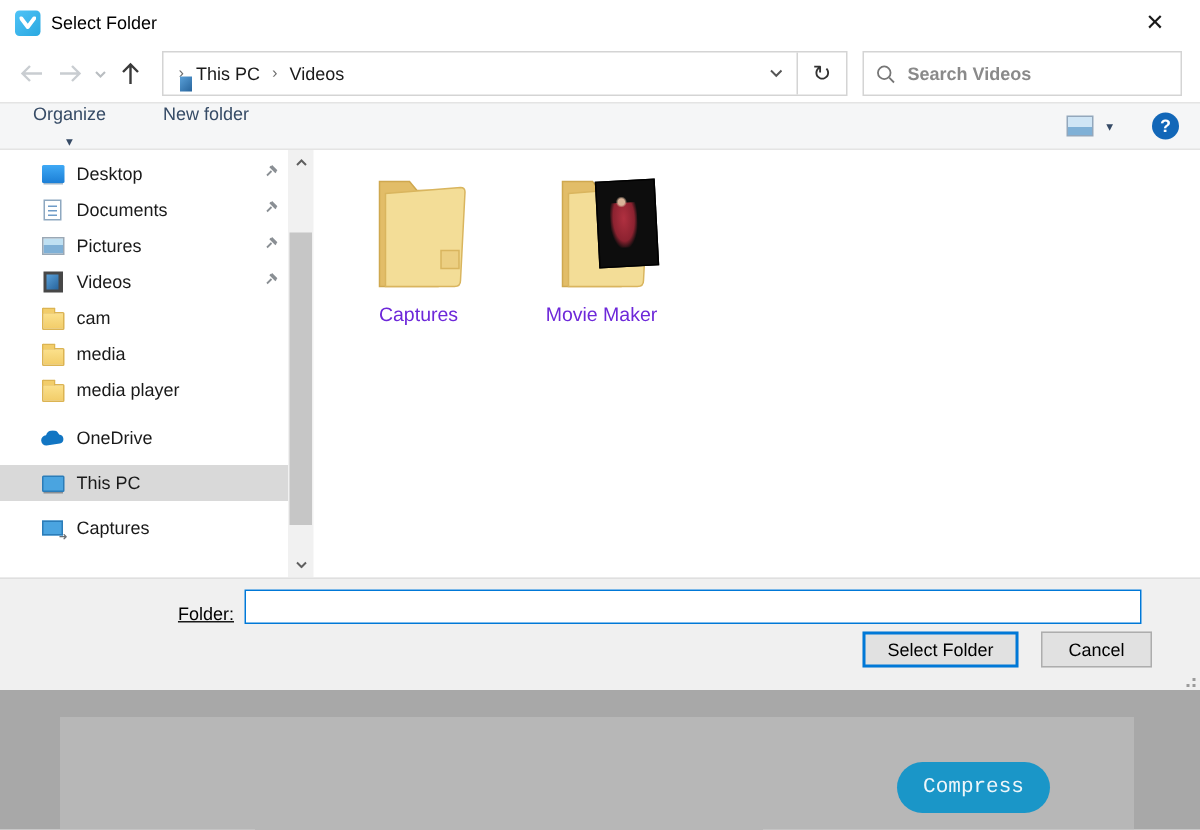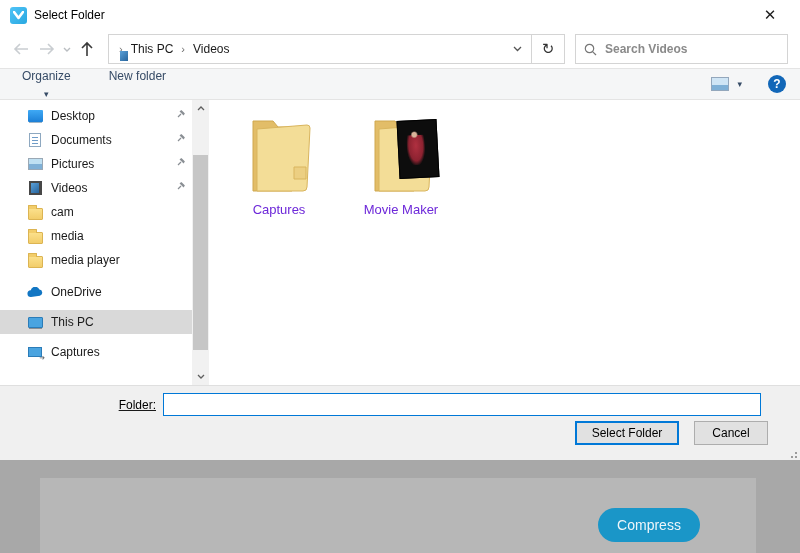--- a/index.html
+++ b/index.html
@@ -87,40 +87,40 @@
   .thumb { position:absolute; right:4px; top:8px; width:40px; height:58px; background:#0d0d0d;
     transform:rotate(-3deg); border:1px solid #000; overflow:hidden; }
   .thumb::before { content:""; position:absolute; left:8px; top:14px; width:18px; height:30px;
     background:radial-gradient(ellipse at 50% 35%, #b03040 0%, #8c2230 55%, transparent 75%); }
   .thumb::after { content:""; position:absolute; left:12px; top:10px; width:8px; height:7px;
     background:radial-gradient(circle,#d9b49a 40%, transparent 70%); }
 
   
   .footer { position:absolute; left:0; right:0; top:385px; height:75px; background:#f0f0f0;
     border-top:1px solid #dfdfdf; }
-  .folder-row { position:absolute; top:7px; left:0; right:0; display:flex; align-items:center;text-decoration:underline; }
+  .folder-row { position:absolute; top:7px; left:0; right:0; display:flex; align-items:flex-end;text-decoration:underline; }
   .folder-label { width:163px; text-align:right; padding-right:7px; color:#000; }
   .folder-input { width:598px; height:23px; border:1px solid #0078d7; background:#fff; outline:none;
     font-family:inherit; font-size:12px; padding:0 4px; caret-color:#000; }
   .btn-row { position:absolute; top:35px; right:32px; display:flex; gap:15px; }
   .btn { height:24px; background:#e1e1e1; border:1px solid #adadad; font-family:inherit;
     font-size:12px; color:#000; display:flex; align-items:center; justify-content:center; }
   .btn-primary { width:104px; border:2px solid #0078d7; }
   .btn-cancel { width:74px; }
   .resize-grip { position:absolute; right:3px; bottom:2px; width:10px; height:10px; }
   .resize-grip i { position:absolute; width:2px; height:2px; background:#9b9b9b; }
   .resize-grip i:nth-child(1){ right:0; bottom:0; } .resize-grip i:nth-child(2){ right:4px; bottom:0; }
   .resize-grip i:nth-child(3){ right:0; bottom:4px; }
 
   
   .bg-app { position:absolute; left:0; top:460px; width:800px; height:93px; background:#a8a8a8; }
   .bg-panel { position:absolute; left:40px; right:44px; top:18px; bottom:0; background:#b7b7b7; }
   .compress-btn { position:absolute; left:558px; top:30px; width:102px; height:34px; border-radius:17px;
     background:#1a96c8; color:#eef6fa; font-size:14px; display:flex; align-items:center; justify-content:center;
-    font-family:Liberation Sans, sans-serif; border:none; }
+    font-family:Liberation Mono, monospace; border:none; }
 
   .arrow-svg { display:block; }
 </style>
 </head>
 <body>
 
 <div class="dialog">
 
   <div class="titlebar">
     <span class="app-icon">

